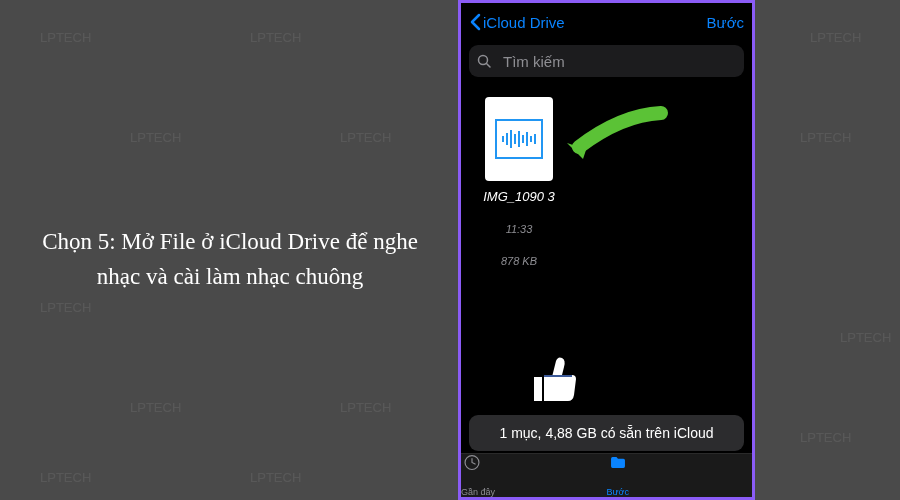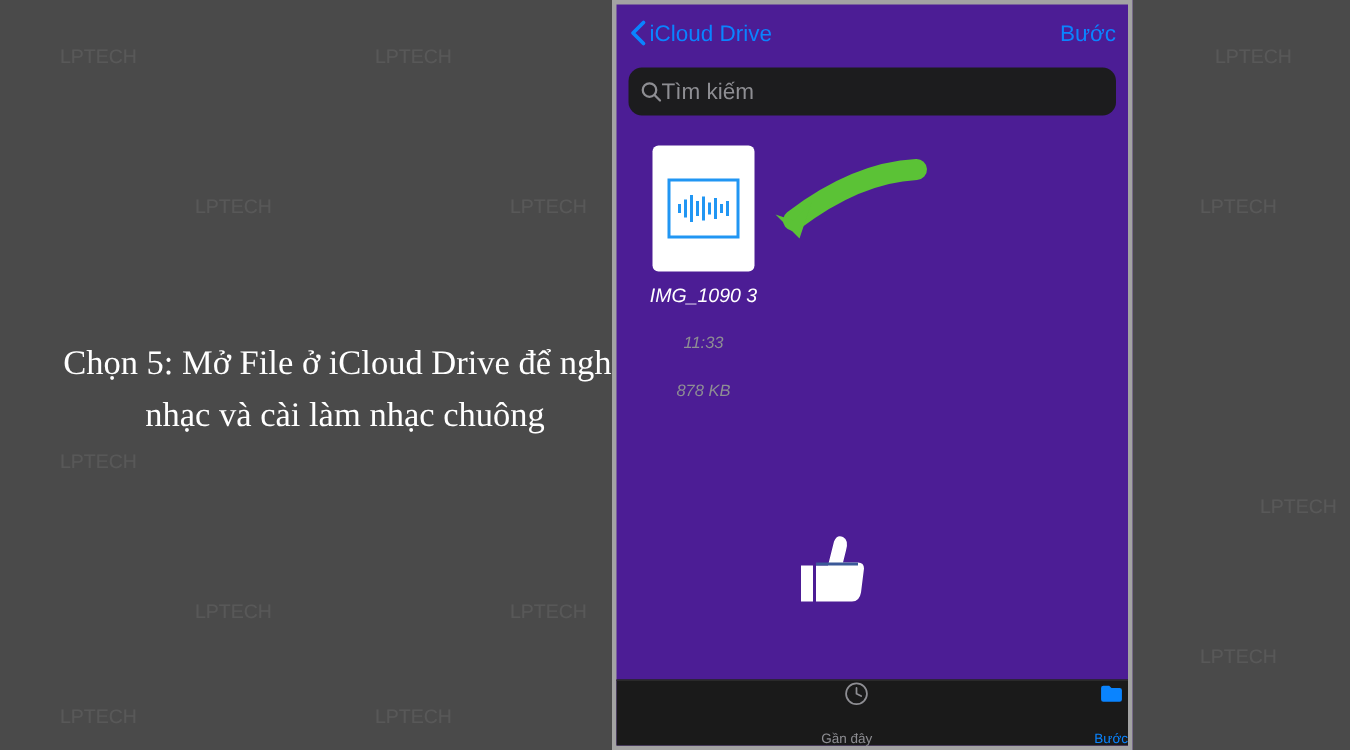--- a/index.html
+++ b/index.html
@@ -30,24 +30,24 @@
   color: #fff;
   font-family: Georgia, "Times New Roman", serif;
   font-size: 23px;
   line-height: 1.5;
   text-align: center;
 }
 .phone {
   position: absolute;
   right: 145px;
   top: 0;
-  width: 347px;
+  width: 297px;
   height: 500px;
-  background: #4c1d95;
-  border: 3px solid #a3a3a3;
+  background: #000000;
+  border: 3px solid #8b5cf6;
   color: #fff;
 }
 .nav-bar {
   height: 38px;
   display: flex;
   align-items: center;
   padding: 0 8px;
   font-size: 15px;
 }
 .nav-back {
@@ -69,21 +69,21 @@
   color: #0a84ff;
 }
 .search-bar {
   margin: 4px 8px 10px;
   background: #1c1c1e;
   border-radius: 9px;
   height: 32px;
   display: flex;
   align-items: center;
   padding: 0 8px;
-  gap: 0;
+  gap: 12px;
   color: #8e8e93;
   font-size: 15px;
 }
 .files-area {
   padding: 10px 14px;
   position: relative;
 }
 .file-item {
   width: 88px;
   text-align: center;
@@ -150,21 +150,21 @@
   right: 0;
   height: 44px;
   background: #1a1a1a;
   display: flex;
   border-top: 1px solid #2a2a2a;
 }
 .tab {
   flex: 1;
   display: flex;
   flex-direction: column;
-  align-items: flex-end;
+  align-items: flex-start;
   justify-content: center;
   gap: 16px;
   font-size: 9px;
   color: #8e8e93;
 }
 .tab.active { color: #0a84ff; }
 </style>
 </head>
 <body>
 
@@ -233,20 +233,21 @@
       <path d="M 6 38 L 18 42 L 30 30 L 22 54 Z" fill="#5bc236"></path>
     </svg>
   </div>
 
   <svg class="like-icon" width="56" height="56" viewBox="0 0 56 56">
     <path d="M 8 26 L 16 26 L 16 50 L 8 50 Z" fill="#fff"></path>
     <path d="M 18 26 L 26 26 L 30 10 Q 32 5 36 7 Q 40 9 38 16 L 36 24 L 46 24 Q 50 24 50 28 L 48 44 Q 47 50 42 50 L 18 50 Z" fill="#fff"></path>
     <rect x="18" y="24" width="28" height="2" fill="#3b5998"></rect>
   </svg>
 
+  <div class="storage-bar">1 mục, 4,88 GB có sẵn trên iCloud</div>
 
   <div class="tab-bar">
     <div class="tab">
       <svg width="22" height="22" viewBox="0 0 22 22">
           <circle cx="11" cy="11" r="9" stroke="#8e8e93" stroke-width="1.5" fill="none"></circle>
           <path d="M11 6 L11 11 L15 13" stroke="#8e8e93" stroke-width="1.5" fill="none" stroke-linecap="round"></path>
         </svg>
       <span>Gần đây</span>
     </div>
     <div class="tab active">

